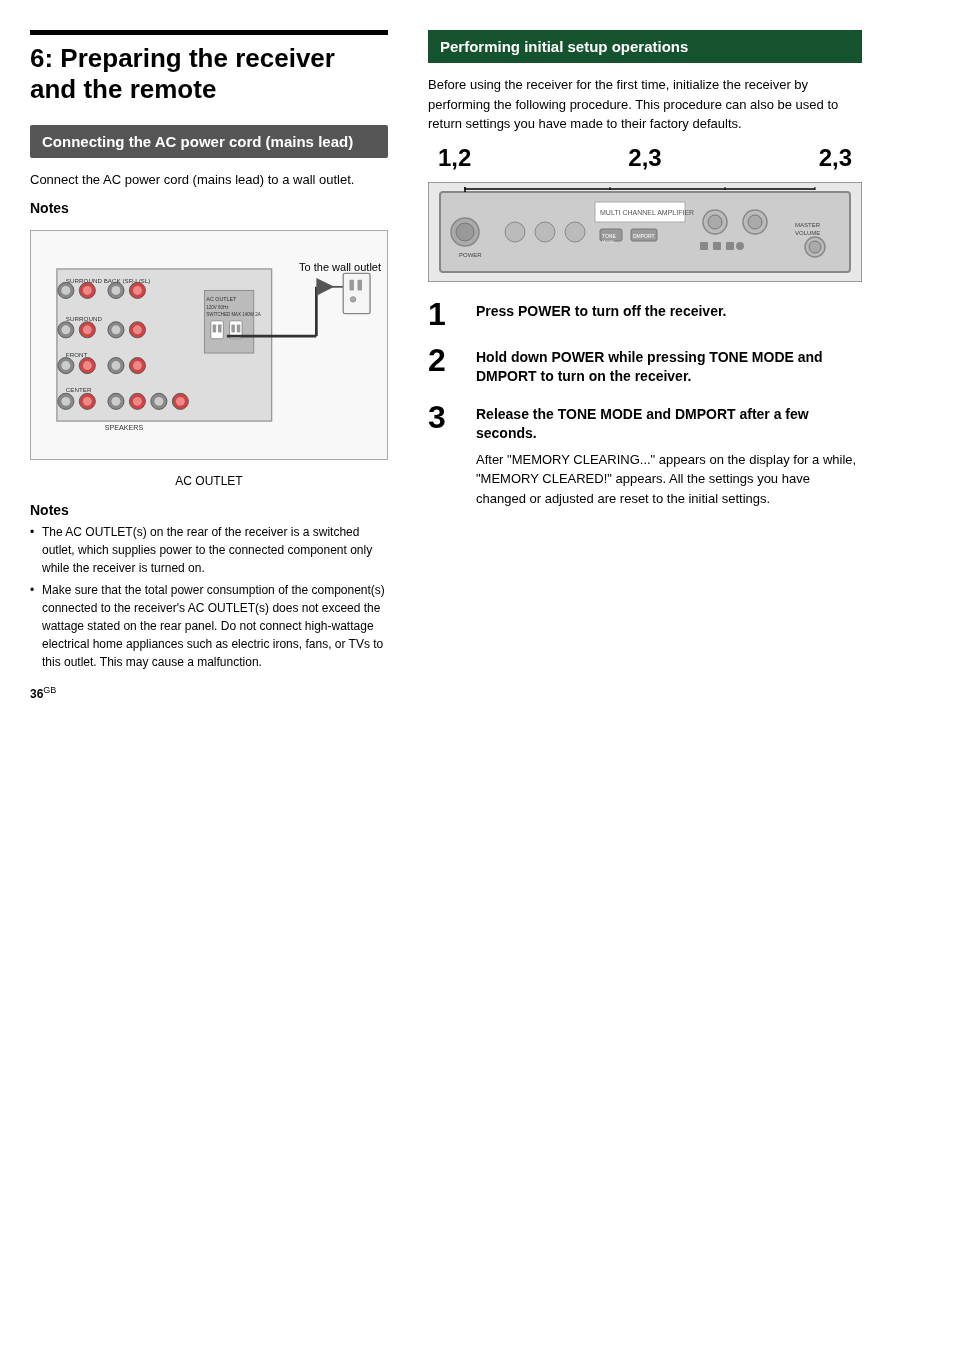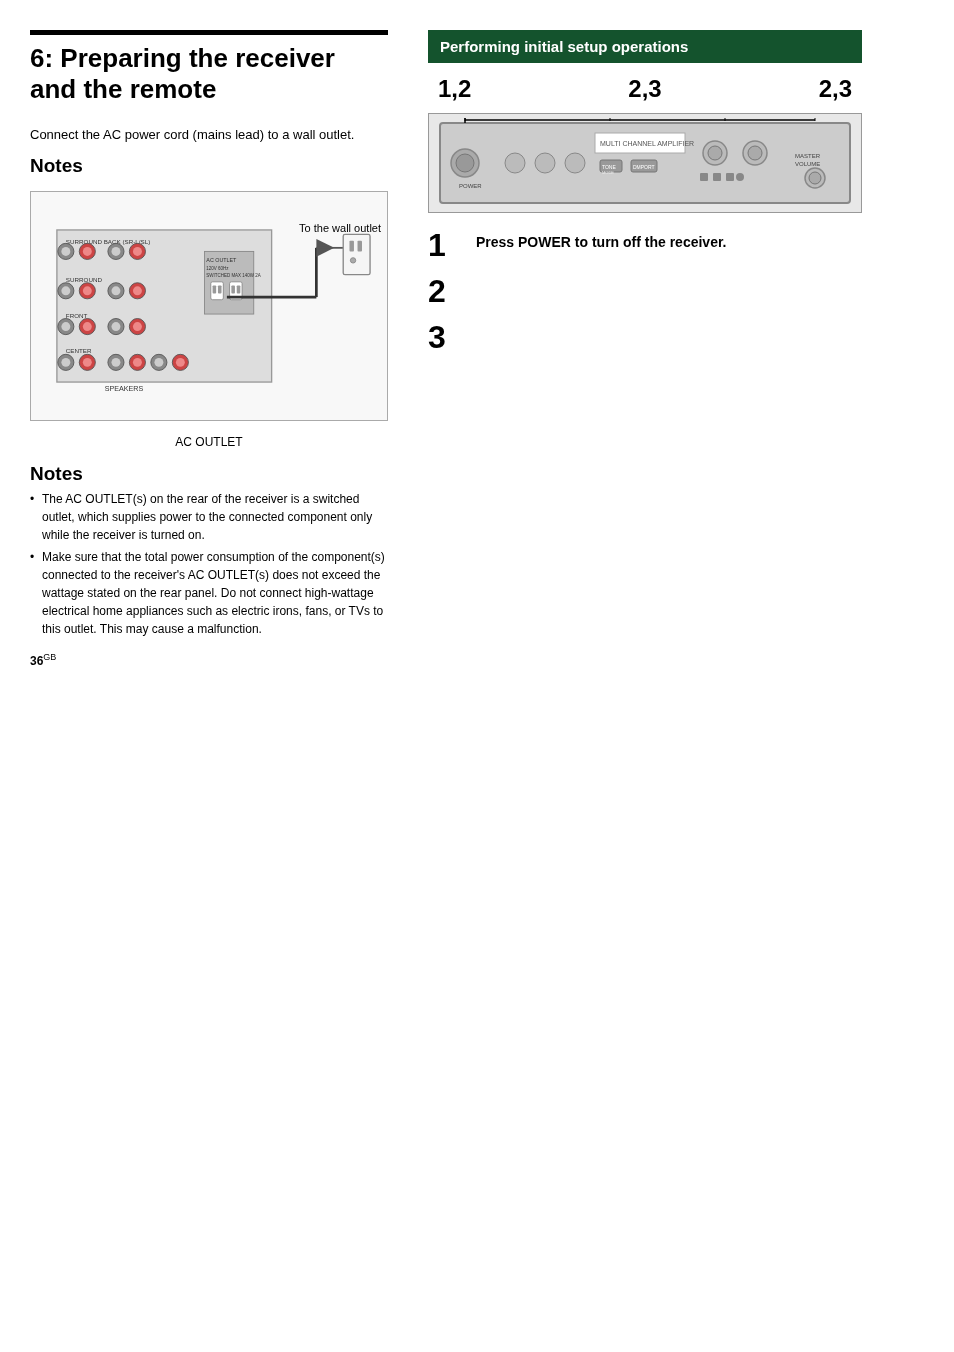--- a/index.html
+++ b/index.html
@@ -62,21 +62,21 @@
       border-radius: 0;
     }
     .right-section-heading h2 {
       font-size: 15px;
       font-weight: bold;
     }
 
     
     .notes-heading {
       font-weight: bold;
-      font-size: 19px;
+      font-size: 14px;
       margin-bottom: 5px;
     }
 
     
     .body-text {
       font-size: 13px;
       line-height: 1.5;
       margin-bottom: 10px;
     }
 
@@ -195,20 +195,23 @@
 <body>
 
 <div class="page">
 
   <div class="left-col">
 
     <div class="chapter-heading">
       <h1>6: Preparing the receiver and the remote</h1>
     </div>
 
+    <div class="section-heading">
+      <h2>Connecting the AC power cord (mains lead)</h2>
+    </div>
 
     <p class="body-text">Connect the AC power cord (mains lead) to a wall outlet.</p>
 
     <div>
       <p class="notes-heading">Notes</p>
       <ul class="note-list">
       </ul>
     </div>
 
     <div style="position:relative; ">
@@ -318,20 +321,21 @@
     </div>
 
   </div>
 
   <div class="right-col">
 
     <div class="right-section-heading">
       <h2>Performing initial setup operations</h2>
     </div>
 
+    <p class="body-text">Before using the receiver for the first time, initialize the receiver by performing the following procedure. This procedure can also be used to return settings you have made to their factory defaults.</p>
 
     <div class="step-labels">
       <span>1,2</span>
       <span>2,3</span>
       <span>2,3</span>
     </div>
 
     <div class="receiver-diagram">
       <svg width="420" height="90" viewBox="0 0 420 90" xmlns="http://www.w3.org/2000/svg">
 
@@ -385,21 +389,28 @@
 
     <div class="step">
       <div class="step-num">1</div>
       <div>
         <p class="step-text">Press POWER to turn off the receiver.</p>
       </div>
     </div>
 
     <div class="step">
       <div class="step-num">2</div>
+      <div>
+        <p class="step-text">Hold down POWER while pressing TONE MODE and DMPORT to turn on the receiver.</p>
+      </div>
     </div>
 
     <div class="step">
       <div class="step-num">3</div>
+      <div>
+        <p class="step-text">Release the TONE MODE and DMPORT after a few seconds.</p>
+        <p class="step-description">After "MEMORY CLEARING..." appears on the display for a while, "MEMORY CLEARED!" appears. All the settings you have changed or adjusted are reset to the initial settings.</p>
+      </div>
     </div>
 
   </div>
 
 </div>
 
 </body></html>

